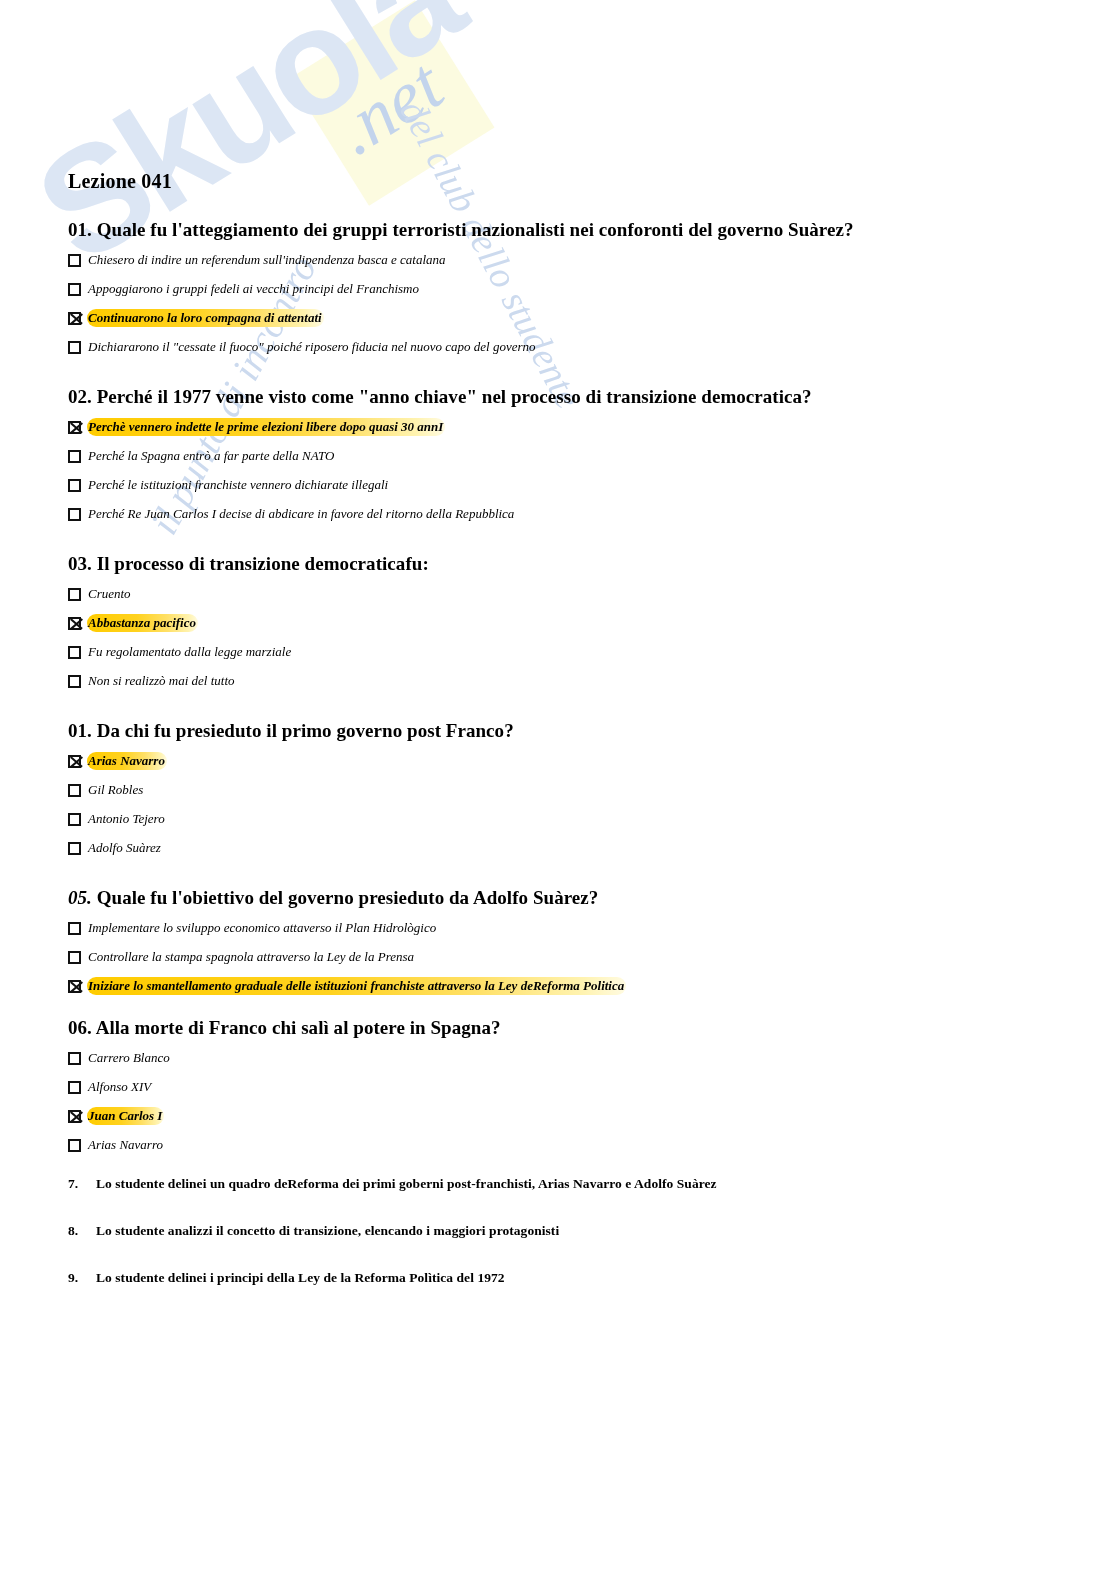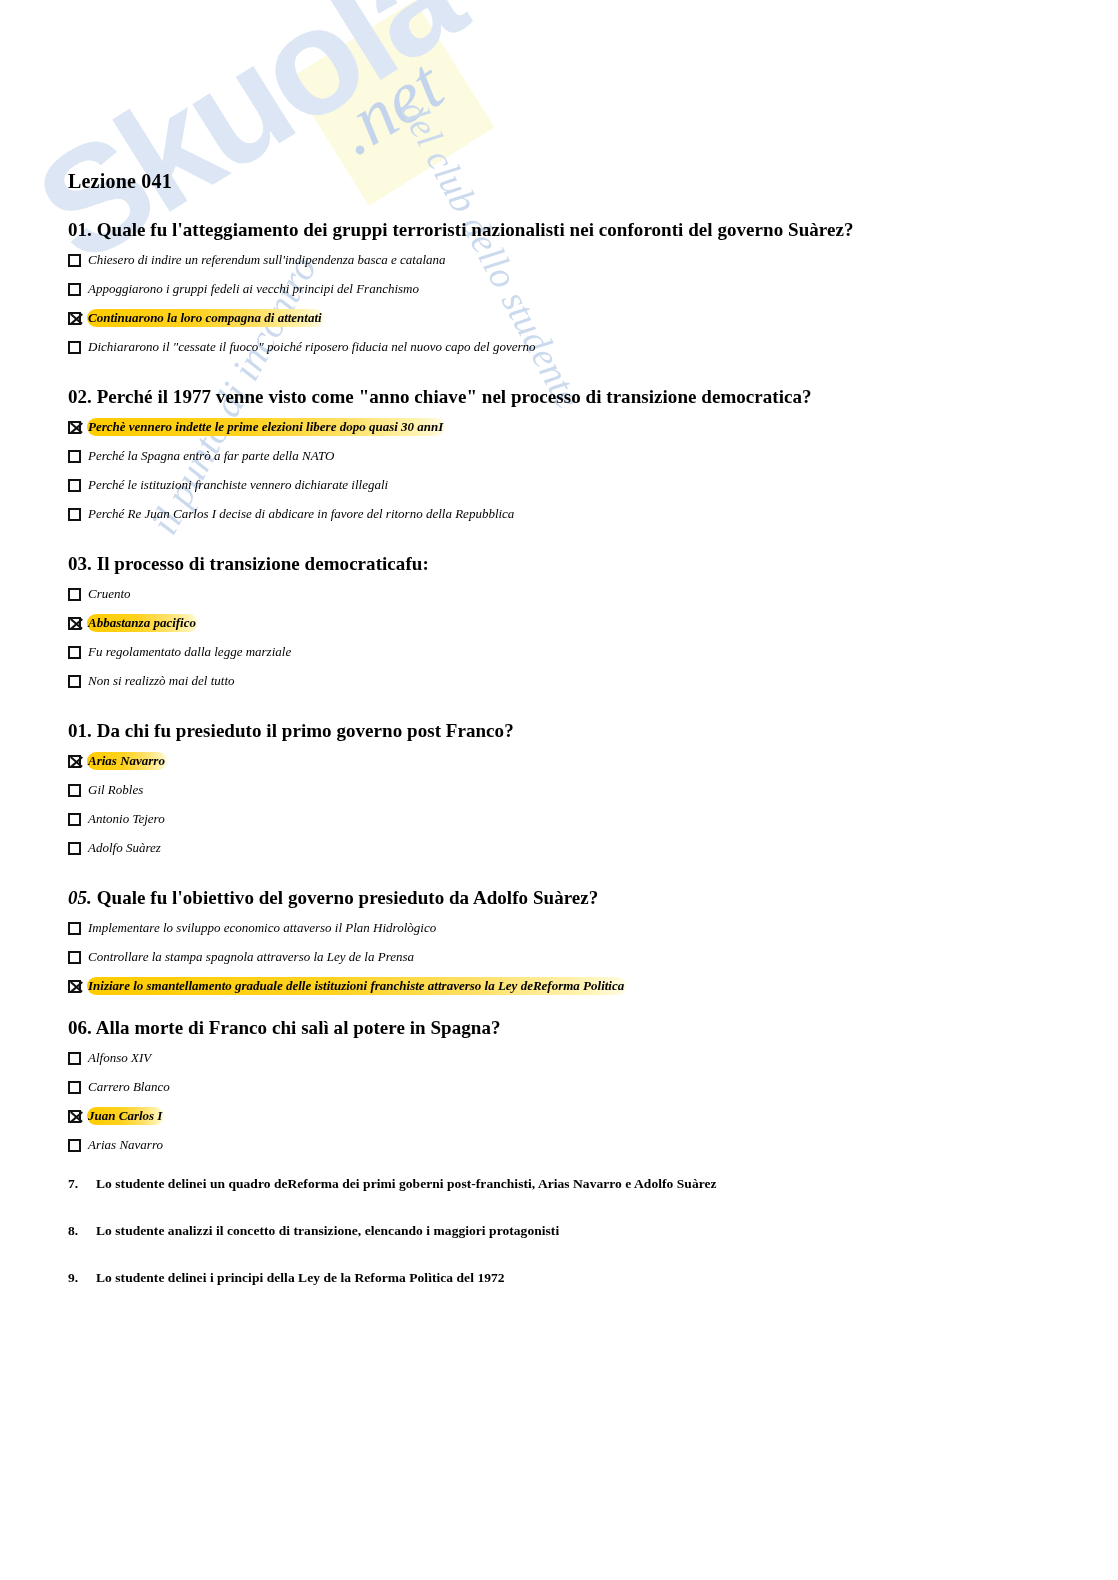--- a/index.html
+++ b/index.html
@@ -291,25 +291,25 @@
               <span class="opt-text">Iniziare lo smantellamento graduale delle istituzioni franchiste attraverso la Ley deReforma Politica</span>
             </li>
           </ul>
           <div class="q-gap-sm"></div>
         </div>
         <div class="q-block">
           <div class="q-title"><span>06.</span> <span>Alla morte di Franco chi salì al potere in Spagna?</span></div>
           <ul class="opt-list">
             <li class="opt-row">
               <span class="chk"></span>
+              <span class="opt-text">Carrero Blanco</span>
+            </li>
+            <li class="opt-row">
+              <span class="chk"></span>
               <span class="opt-text">Alfonso XIV</span>
-            </li>
-            <li class="opt-row">
-              <span class="chk"></span>
-              <span class="opt-text">Carrero Blanco</span>
             </li>
             <li class="opt-row hl">
               <span class="chk checked"></span>
               <span class="opt-text">Juan Carlos I</span>
             </li>
             <li class="opt-row">
               <span class="chk"></span>
               <span class="opt-text">Arias Navarro</span>
             </li>
           </ul>

